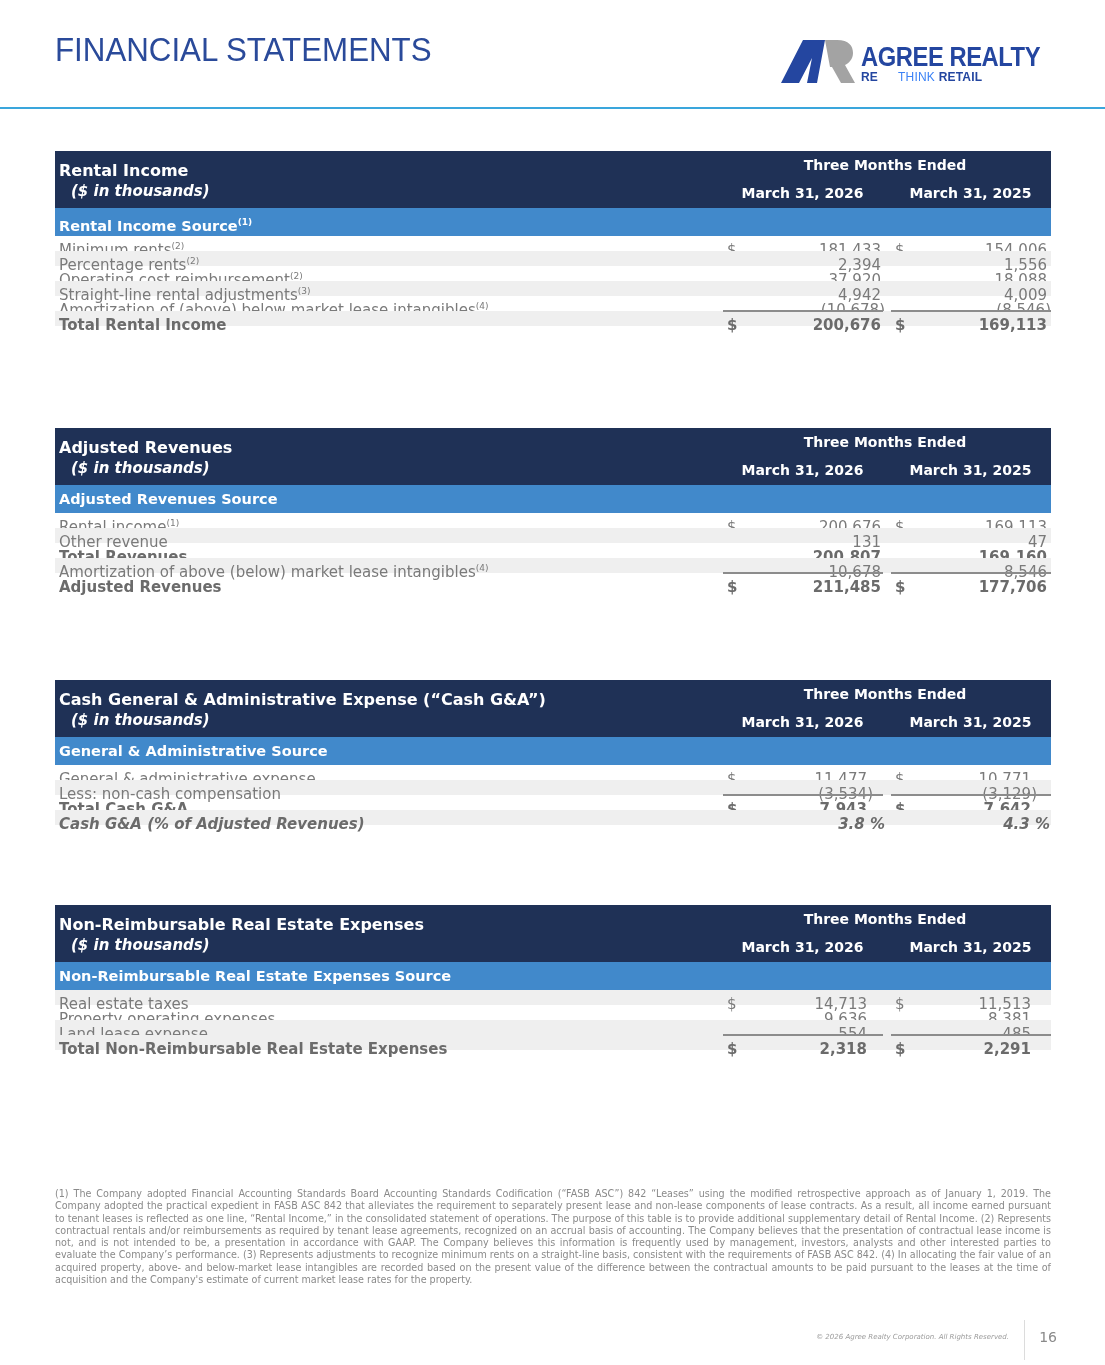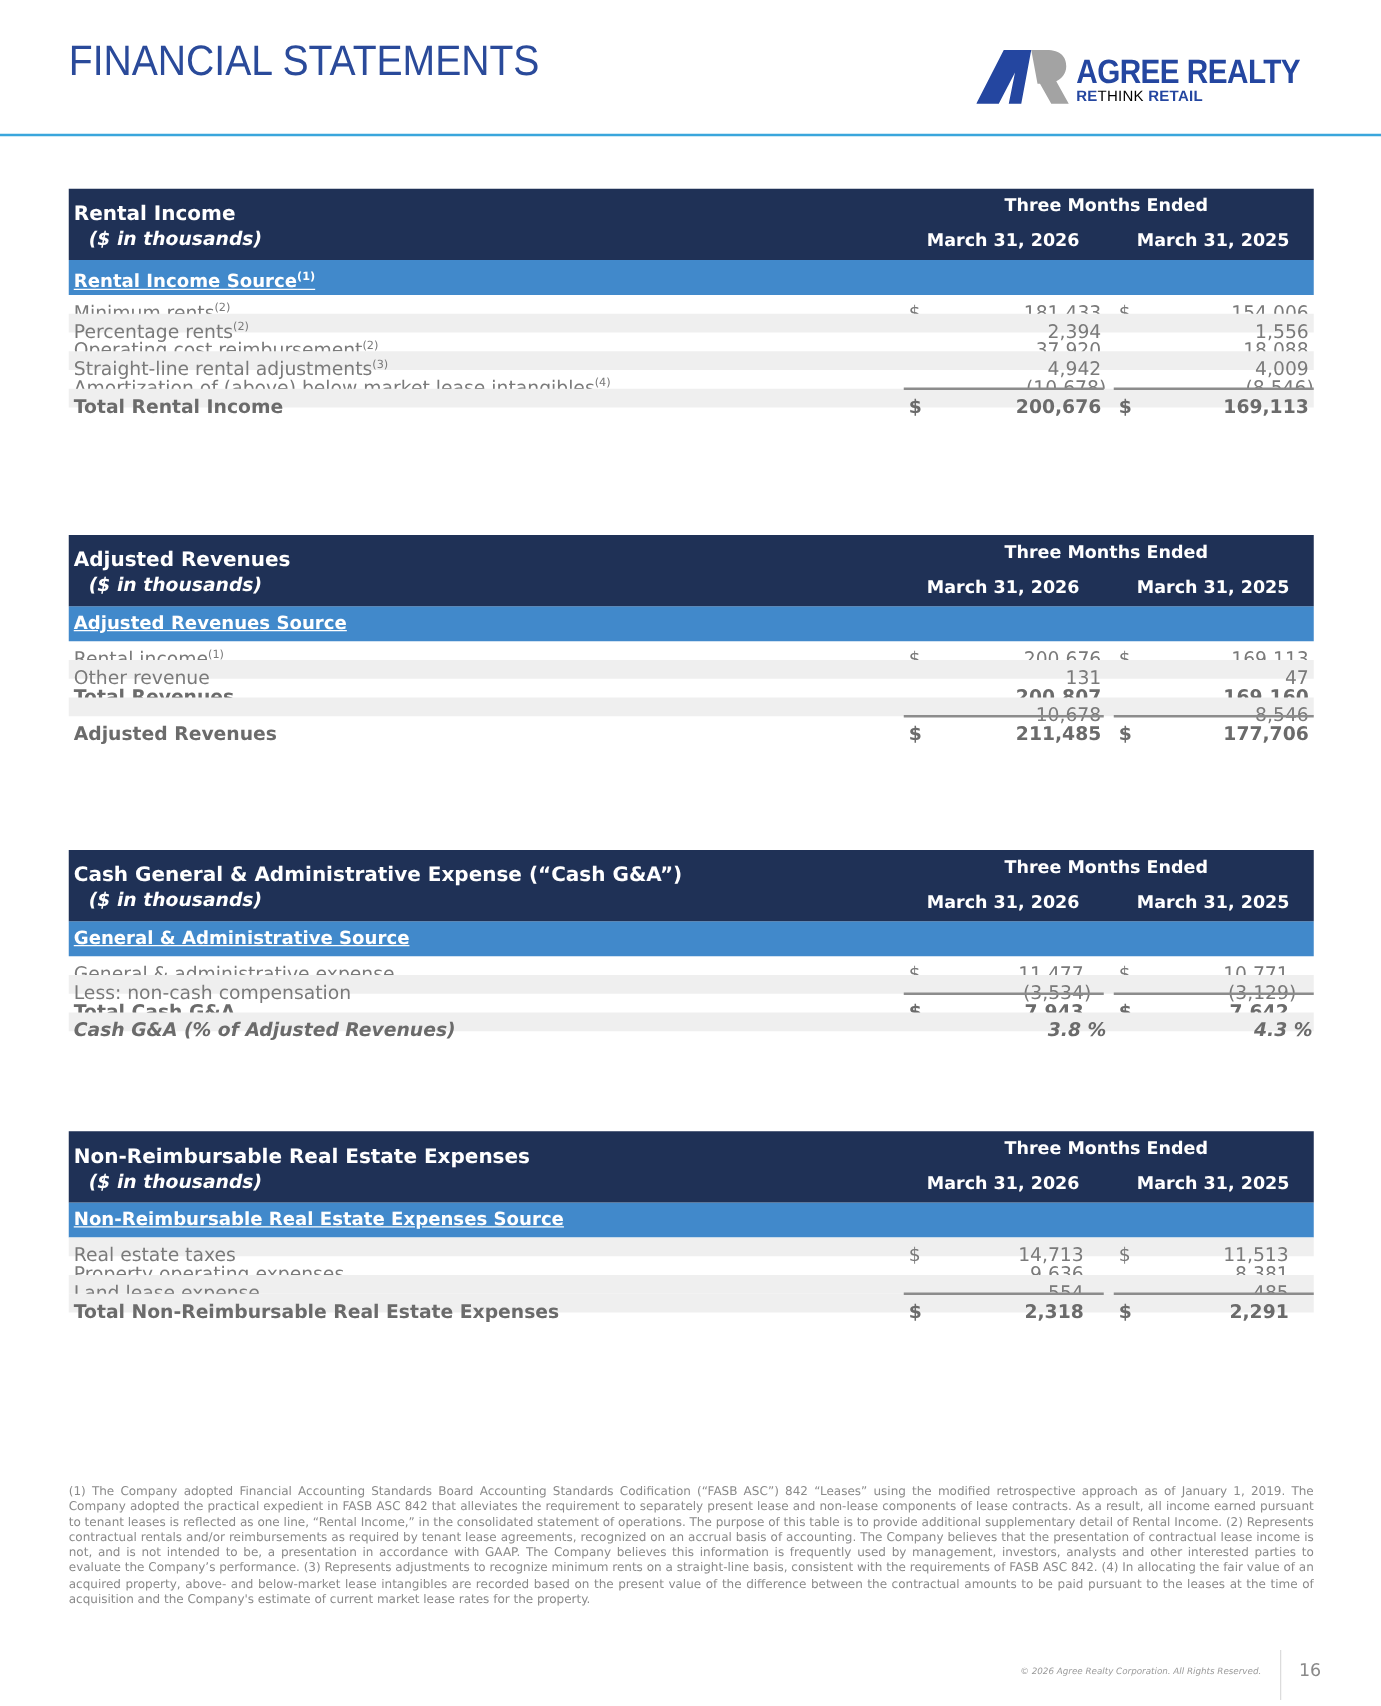--- a/index.html
+++ b/index.html
@@ -20,31 +20,31 @@
     position: absolute; left: 80px; top: 4px;
     font-family: "Liberation Sans", sans-serif; font-weight: bold;
     font-size: 27px; color: #2446a0; letter-spacing: -0.5px; white-space: nowrap;
     transform: scaleX(0.88); transform-origin: left center;
   }
   .logo-tag {
     position: absolute; left: 80px; top: 32px;
     font-family: "Liberation Sans", sans-serif; font-size: 12px; white-space: nowrap; letter-spacing: 0.2px;
   }
   .logo-tag .b { color: #2446a0; font-weight: bold; }
-  .logo-tag .t { color: #000000; }
+  .logo-tag .t { color: #3b82f6; margin-left: 20px; }
 
   .fin-table { position: absolute; left: 55px; width: 996px; }
   .t-head { background: #1f3156; height: 57px; position: relative; color: #fff; }
   .t-head .title { position: absolute; left: 4px; top: 10px; font-size: 16px; font-weight: bold; white-space: nowrap; }
   .t-head .subtitle { position: absolute; left: 16px; top: 31px; font-size: 15px; font-weight: bold; font-style: italic; }
   .t-head .period { position: absolute; left: 730px; width: 200px; top: 6px; text-align: center; font-size: 14px; font-weight: bold; }
   .t-head .col1 { position: absolute; left: 670px; width: 155px; top: 34px; text-align: center; font-size: 14px; font-weight: bold; }
   .t-head .col2 { position: absolute; left: 838px; width: 155px; top: 34px; text-align: center; font-size: 14px; font-weight: bold; }
 
-  .t-section { background: #4189cb; height: 28px; color: #fff; font-weight: bold; font-size: 14.5px; padding-left: 4px; line-height: 28px; text-decoration: underline; }
+  .t-section { background: #4189cb; height: 28px; color: #fff; font-weight: bold; font-size: 14.5px; padding-left: 4px; line-height: 28px; }
   .t-section sup { font-size: 9px; }
 
   .row { height: 15px; position: relative; font-size: 15px; line-height: 28.5px; }
   .row.shade { background: #efefef; }
   .row .label { position: absolute; left: 4px; white-space: nowrap; color: #7a7a7a; }
   .row .label sup { font-size: 9px; line-height: 0; }
   .row .d1 { position: absolute; left: 672px; }
   .row .v1 { position: absolute; right: 170px; text-align: right; }
   .row .d2 { position: absolute; left: 840px; }
   .row .v2 { position: absolute; right: 4px; text-align: right; }
@@ -154,20 +154,21 @@
     <span class="label">Other revenue</span>
     <span class="v1">131</span>
     <span class="v2">47</span>
   </div>
   <div class="row bold">
     <span class="label">Total Revenues</span>
     <span class="v1">200,807</span>
     <span class="v2">169,160</span>
   </div>
   <div class="row shade">
+    <span class="label"><span>Amortization of above (below) market lease intangibles</span><sup>(4)</sup></span>
     <span class="v1">10,678</span>
     <span class="v2">8,546</span>
   </div>
   <div class="row bold">
     <span class="rule1"></span>
     <span class="rule2"></span>
     <span class="label">Adjusted Revenues</span>
     <span class="d1">$</span>
     <span class="v1">211,485</span>
     <span class="d2">$</span>

